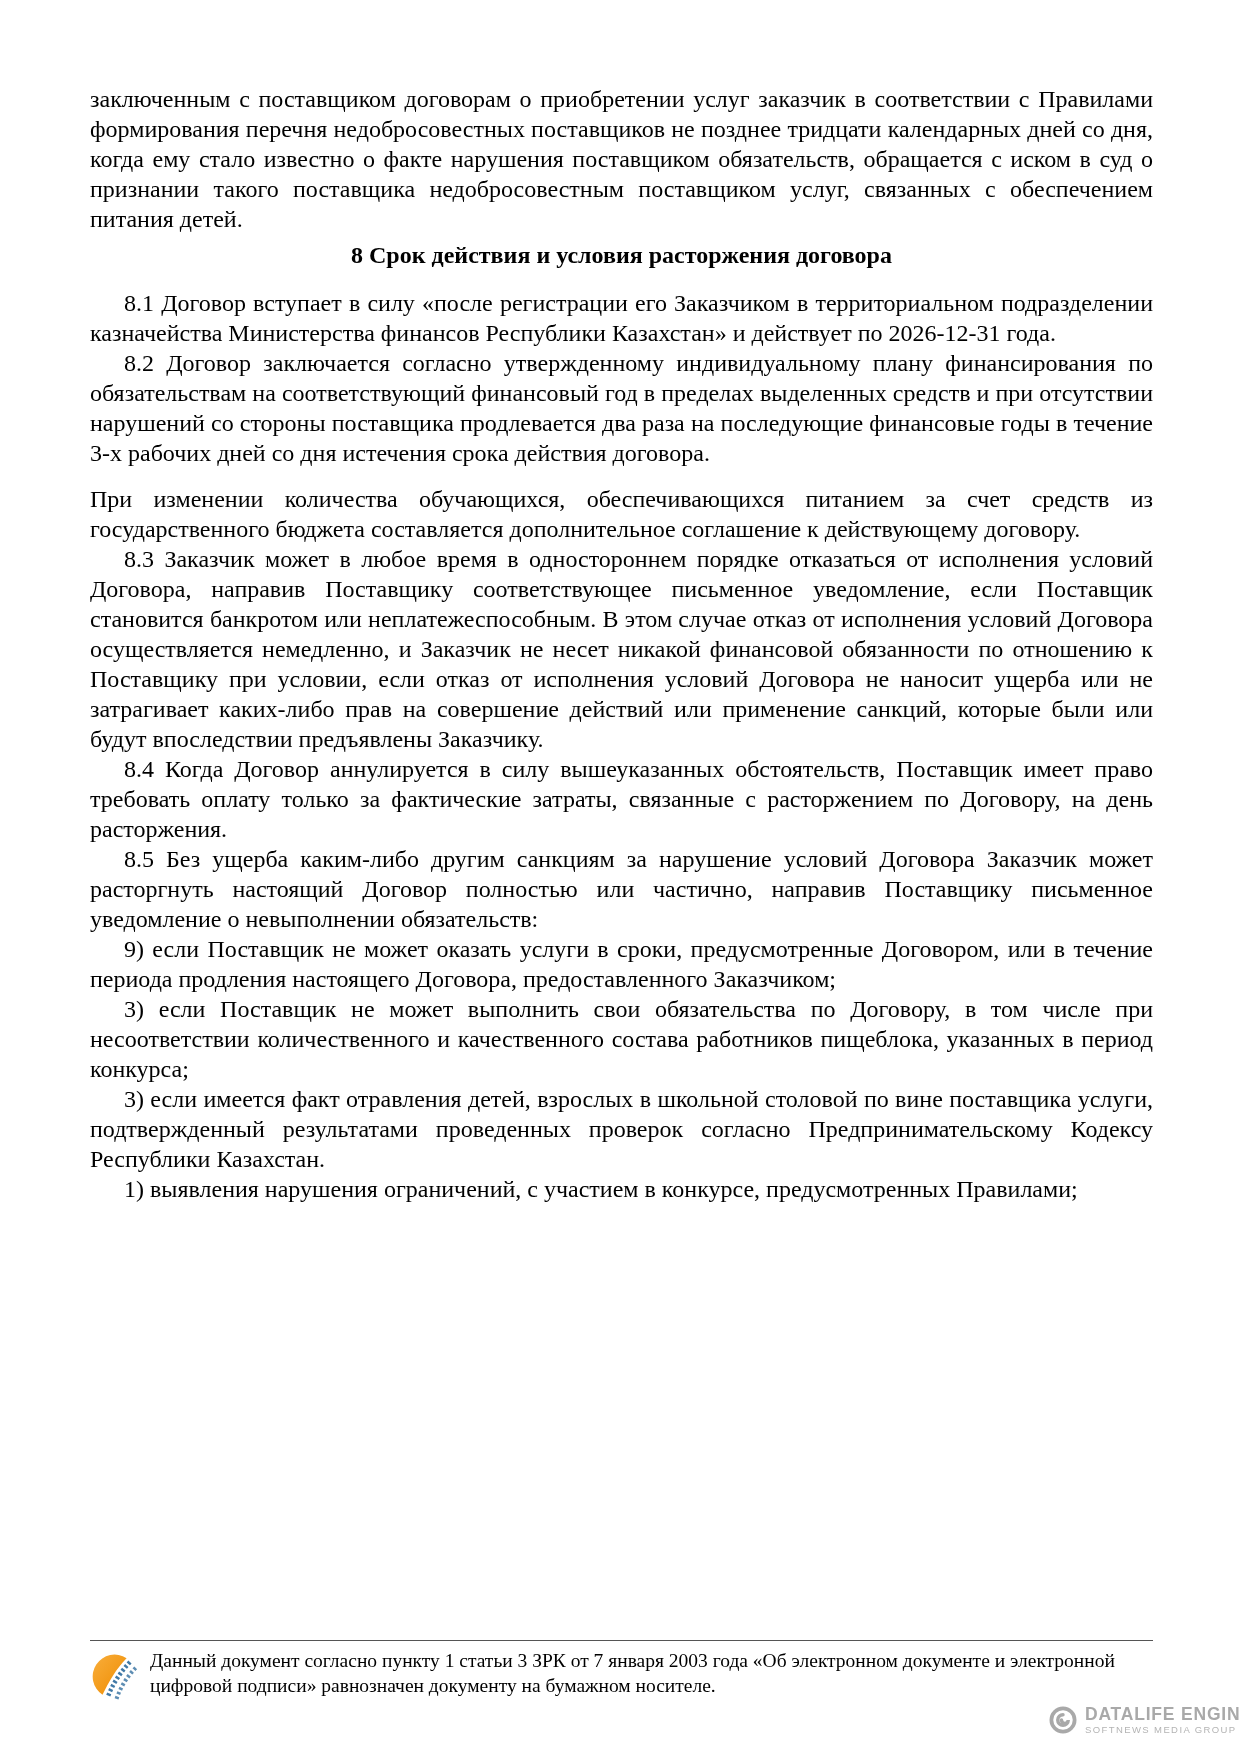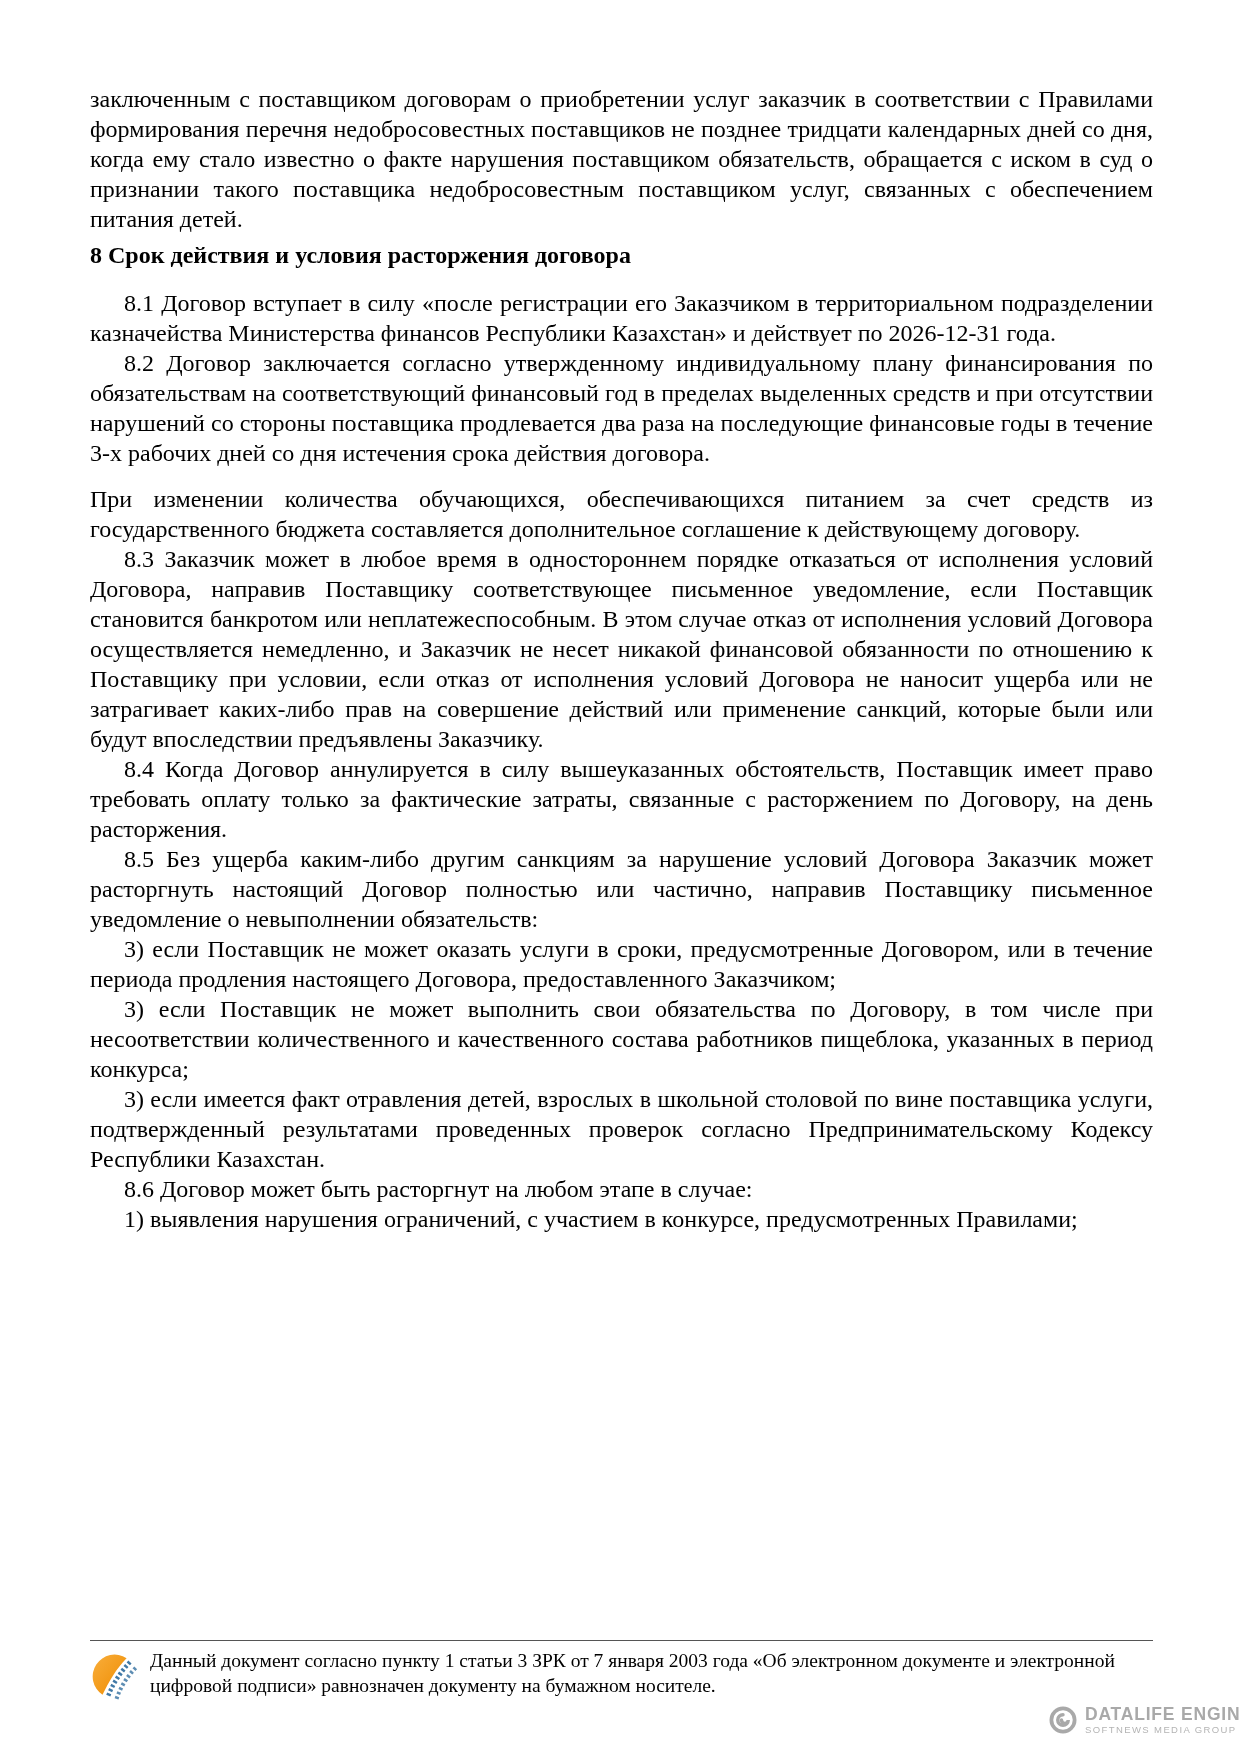--- a/index.html
+++ b/index.html
@@ -30,20 +30,21 @@
     text-indent: 0;
   }
   .para.continuation {
     margin-top: 16px;
     text-indent: 0;
   }
   .heading {
     font-size: 24px;
     line-height: 30px;
     font-weight: bold;
+    text-align: center;
     margin: 6px 0 18px 0;
   }
   
   .footer-rule {
     position: absolute;
     top: 1640px;
     left: 90px;
     width: 1063px;
     height: 0;
     border-top: 1px solid #555555;
@@ -102,24 +103,23 @@
     <p class="para intro">заключенным с поставщиком договорам о приобретении услуг заказчик в соответствии с Правилами формирования перечня недобросовестных поставщиков не позднее тридцати календарных дней со дня, когда ему стало известно о факте нарушения поставщиком обязательств, обращается с иском в суд о признании такого поставщика недобросовестным поставщиком услуг, связанных с обеспечением питания детей.</p>
 
     <h2 class="heading">8 Срок действия и условия расторжения договора</h2>
 
     <p class="para">8.1 Договор вступает в силу «после регистрации его Заказчиком в территориальном подразделении казначейства Министерства финансов Республики Казахстан» и действует по 2026-12-31 года.</p>
     <p class="para">8.2 Договор заключается согласно утвержденному индивидуальному плану финансирования по обязательствам на соответствующий финансовый год в пределах выделенных средств и при отсутствии нарушений со стороны поставщика продлевается два раза на последующие финансовые годы в течение 3-х рабочих дней со дня истечения срока действия договора.</p>
     <p class="para continuation">При изменении количества обучающихся, обеспечивающихся питанием за счет средств из государственного бюджета составляется дополнительное соглашение к действующему договору.</p>
     <p class="para">8.3 Заказчик может в любое время в одностороннем порядке отказаться от исполнения условий Договора, направив Поставщику соответствующее письменное уведомление, если Поставщик становится банкротом или неплатежеспособным. В этом случае отказ от исполнения условий Договора осуществляется немедленно, и Заказчик не несет никакой финансовой обязанности по отношению к Поставщику при условии, если отказ от исполнения условий Договора не наносит ущерба или не затрагивает каких-либо прав на совершение действий или применение санкций, которые были или будут впоследствии предъявлены Заказчику.</p>
     <p class="para">8.4 Когда Договор аннулируется в силу вышеуказанных обстоятельств, Поставщик имеет право требовать оплату только за фактические затраты, связанные с расторжением по Договору, на день расторжения.</p>
     <p class="para">8.5 Без ущерба каким-либо другим санкциям за нарушение условий Договора Заказчик может расторгнуть настоящий Договор полностью или частично, направив Поставщику письменное уведомление о невыполнении обязательств:</p>
-    <p class="para">3) если Поставщик не может оказать услуги в сроки, предусмотренные Договором, или в течение периода продления настоящего Договора, предоставленного Заказчиком;</p>
+    <p class="para">9) если Поставщик не может оказать услуги в сроки, предусмотренные Договором, или в течение периода продления настоящего Договора, предоставленного Заказчиком;</p>
     <p class="para">3) если Поставщик не может выполнить свои обязательства по Договору, в том числе при несоответствии количественного и качественного состава работников пищеблока, указанных в период конкурса;</p>
     <p class="para">3) если имеется факт отравления детей, взрослых в школьной столовой по вине поставщика услуги, подтвержденный результатами проведенных проверок согласно Предпринимательскому Кодексу Республики Казахстан.</p>
-    <p class="para">8.6 Договор может быть расторгнут на любом этапе в случае:</p>
     <p class="para">1) выявления нарушения ограничений, с участием в конкурсе, предусмотренных Правилами;</p>
   </div>
 
   <div class="footer-rule"></div>
 
   <div class="esign-icon">
     <svg viewBox="0 0 52 52" width="50" height="50" aria-hidden="true">
       <defs>
         <linearGradient id="orangeGrad" x1="0" y1="0" x2="1" y2="1">
           <stop offset="0" stop-color="#F9AE3B"></stop>

